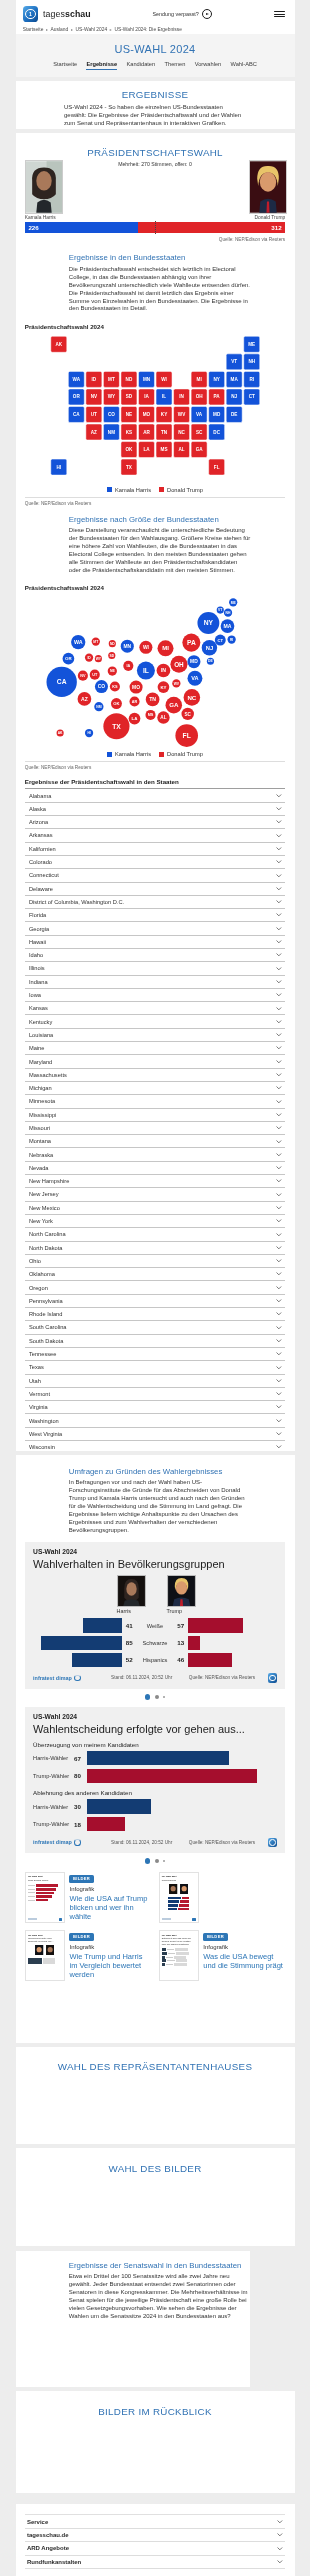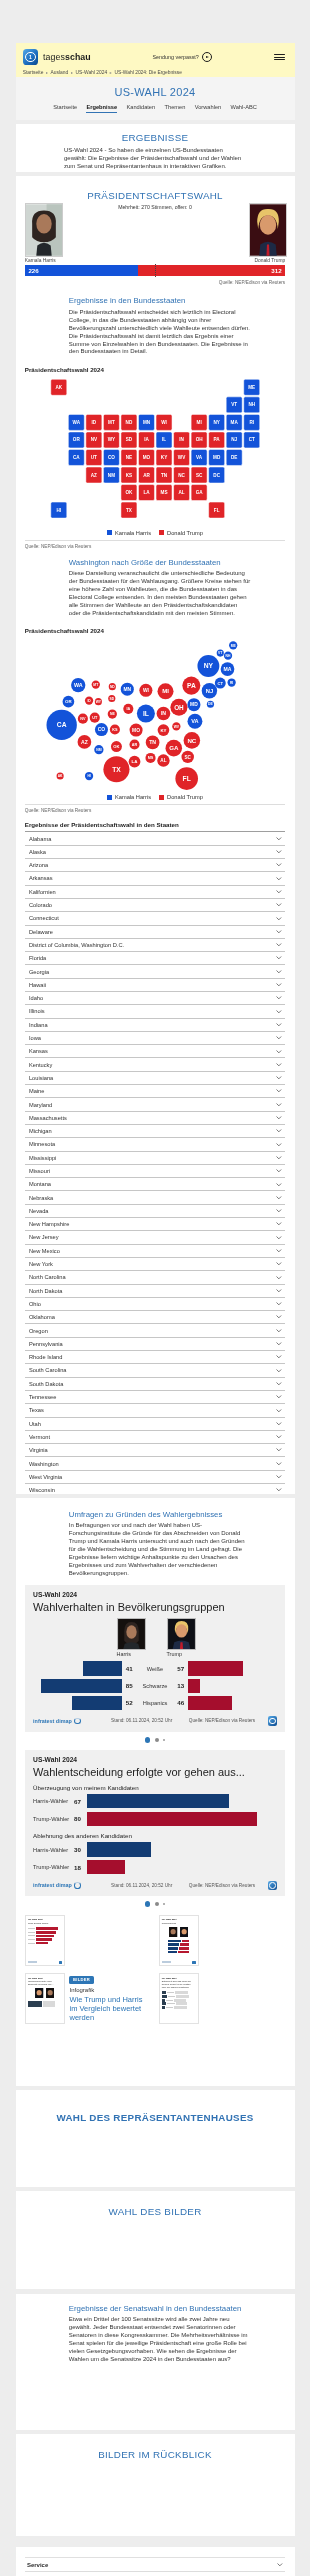--- a/index.html
+++ b/index.html
@@ -1,21 +1,21 @@
 <!DOCTYPE html>
 <html style="font-size:8.3px"><head>
 <meta charset="utf-8">
 <style>
   html,body{margin:0;padding:0;}
   body{width:310px;height:2576px;background:#ededed;font-family:"Liberation Sans",sans-serif;color:#333;overflow:hidden;}
   .col{margin:0 15.5px;}
   .card{background:#fff;overflow:hidden;position:relative;}
   .gap{height:4.1px;}
   
-  .hdr{height:34px;background:#fef9c3;margin-top:43px;}
+  .hdr{height:34px;background:#ffffff;}
   .hdr-row{display:flex;align-items:center;height:24px;padding:2.1px 6.2px 0 7.2px;}
   .logo-box{width:15.5px;height:15.5px;border-radius:3.6px;background:linear-gradient(135deg,#56aae8 0%,#1d6fc0 55%,#0b4a8f 100%);display:flex;align-items:center;justify-content:center;}
   .logo-ring{width:8.8px;height:8.8px;border:1px solid #fff;border-radius:50%;display:flex;align-items:center;justify-content:center;color:#fff;font-size:5.2px;font-weight:bold;}
   .wordmark{font-size:8.8px;color:#1d1d1d;margin-left:4.7px;letter-spacing:0.1px;}
   .wordmark b{font-weight:700;}
   .missed{margin-left:auto;margin-right:auto;font-size:5.4px;color:#333;display:flex;align-items:center;gap:3.1px;}
   .play-ic{width:8.3px;height:8.3px;border:0.7px solid #1d1d1d;border-radius:50%;display:flex;align-items:center;justify-content:center;}
   .play-ic::after{content:"";border-left:3.1px solid #1d1d1d;border-top:1.8px solid transparent;border-bottom:1.8px solid transparent;margin-left:0.5px;}
   .burger{width:11.4px;height:6.7px;display:flex;flex-direction:column;justify-content:space-between;margin-right:3.1px;}
   .burger i{height:1px;background:#1d1d1d;border-radius:0.5px;}
@@ -100,21 +100,21 @@
   .thumb .tfoot .l{width:9.3px;height:1.6px;background:#bcd;}
   .thumb .tfoot .a{width:3.1px;height:3.1px;border-radius:0.5px;background:#2d76b6;}
   .tphotos{display:flex;gap:2.1px;justify-content:center;margin-top:2.1px;}
   .tphotos .p{width:8.3px;height:10.3px;overflow:hidden;}
   .tsr .badge{display:inline-block;background:#2d76b6;color:#fff;font-size:4.1px;font-weight:700;letter-spacing:0.3px;padding:1.3px 3.6px;border-radius:1.6px;}
   .tsr .kick{font-size:6px;color:#333;margin-top:3.6px;}
   .tsr .ttl{font-size:7.5px;color:#2d76b6;font-weight:500;line-height:1.22;margin-top:1.6px;}
   
   .head-only{text-align:center;}
   .head-only h2{margin:0;font-size:9.8px;font-weight:400;color:#3273b4;letter-spacing:0.3px;}
-  .senres{padding:0 9.3px;box-sizing:border-box;width:279px;}
+  .senres{padding:0 9.3px;box-sizing:border-box;width:234px;}
   
   .foot{height:136px;padding:7.2px 9.3px 0;box-sizing:border-box;width:279px;}
   .f-acc{border-top:0.5px solid #e0e0e0;margin-top:3.1px;}
   .f-row{height:12.4px;display:flex;align-items:center;justify-content:space-between;border-bottom:0.5px solid #ddd;font-size:6px;font-weight:700;color:#2b2b2b;cursor:pointer;padding:0 2.1px;}
   .f-links{margin-top:5.2px;}
   .f-link{height:11.4px;display:flex;align-items:center;font-size:6px;color:#333;padding:0 2.1px;cursor:pointer;}
   .ard-line{position:absolute;right:10.3px;bottom:7.2px;display:flex;align-items:center;gap:2.6px;}
   .ard-line .tg{font-size:4.4px;color:#555;}
   .ard-line .ard{font-size:8.3px;font-weight:700;color:#1d1d1d;letter-spacing:0.3px;}
   .ard-line .c1{width:7.2px;height:7.2px;border:0.8px solid #1d1d1d;border-radius:50%;font-size:4.7px;font-weight:700;display:flex;align-items:center;justify-content:center;color:#1d1d1d;}
@@ -426,21 +426,21 @@
         <text x="167.5" y="130.5" text-anchor="middle" fill="#fff" font-size="9" font-weight="bold" font-family="Liberation Sans, sans-serif">WY</text>
       </g>
     </svg>
   <div class="maplegend">
     <span><span class="sw" style="background:#1353d9"></span><span>Kamala Harris</span></span>
     <span><span class="sw" style="background:#e02428"></span><span>Donald Trump</span></span>
   </div>
   <hr class="hr"><div class="src">Quelle: NEP/Edison via Reuters</div>
 
   <div class="inset" style="margin-top:9.3px;">
-    <h3 class="sub-h">Washington nach Größe der Bundesstaaten</h3>
+    <h3 class="sub-h">Ergebnisse nach Größe der Bundesstaaten</h3>
     <p class="body-p">Diese Darstellung veranschaulicht die unterschiedliche Bedeutung der Bundesstaaten für den Wahlausgang. Größere Kreise stehen für eine höhere Zahl von Wahlleuten, die die Bundesstaaten in das Electoral College entsenden. In den meisten Bundesstaaten gehen alle Stimmen der Wahlleute an den Präsidentschaftskandidaten oder die Präsidentschaftskandidatin mit den meisten Stimmen.</p>
   </div>
 
   <div class="chart-label">Präsidentschaftswahl 2024</div>
   <svg id="bubbles" width="227" height="156" viewBox="0 0 422 302" style="margin-left:11.4px;">
       <g>
         <circle cx="41" cy="174" r="29.393876913398138" fill="#1353d9"></circle>
         <text x="41" y="178.68" text-anchor="middle" fill="#fff" font-size="13" font-weight="bold" font-family="Liberation Sans, sans-serif">CA</text>
       </g>
       <g>
@@ -1110,20 +1110,21 @@
             <div class="mrow">
               <span class="mlab"></span>
               <span style="height:2.6px;background:#b5182f;width:12.4px"></span>
             </div>
           </div>
           <div class="tfoot">
             <span class="l"></span>
             <span class="a"></span>
           </div>
         </div>
+        <div class="tsr"><span class="badge">BILDER</span><div class="kick">Infografik</div><div class="ttl">Wie die USA auf Trump blicken und wer ihn wählte</div></div>
       </div>
       <div class="teaser">
         <div class="thumb">
           <div class="tt">US-Wahl 2024</div>
           <div class="ts">Profilvergleich</div>
           <div class="tphotos">
             <span class="p"><svg width="8.3" height="10.3" viewBox="0 0 16 20">
                 <rect width="16" height="20" fill="#14100e"></rect>
                 <circle cx="8" cy="9" r="5" fill="#a9795a"></circle>
               </svg></span>
@@ -1208,28 +1209,29 @@
               <span class="mlab"></span>
               <span style="height:3.1px;background:#d9d9d9;width:11.4px"></span>
             </div>
             <div class="mrow">
               <span style="height:3.1px;background:#2b3e50;width:3.6px"></span>
               <span class="mlab"></span>
               <span style="height:3.1px;background:#d9d9d9;width:12.4px"></span>
             </div>
           </div>
         </div>
+        <div class="tsr"><span class="badge">BILDER</span><div class="kick">Infografik</div><div class="ttl">Was die USA bewegt und die Stimmung prägt</div></div>
       </div>
     </div>
 </div>
 
 <div class="gap"></div>
 
 <div class="col card head-only" style="height:97px;">
-  <h2 style="padding-top:22px;font-weight:bold;">WAHL DES REPRÄSENTANTENHAUSES</h2>
+  <h2 style="padding-top:14px;">WAHL DES REPRÄSENTANTENHAUSES</h2>
 </div>
 
 <div class="gap"></div>
 
 <div class="col card head-only" style="height:98px;">
   <h2 style="padding-top:14.5px;">WAHL DES BILDER</h2>
 </div>
 
 <div class="gap"></div>
 

